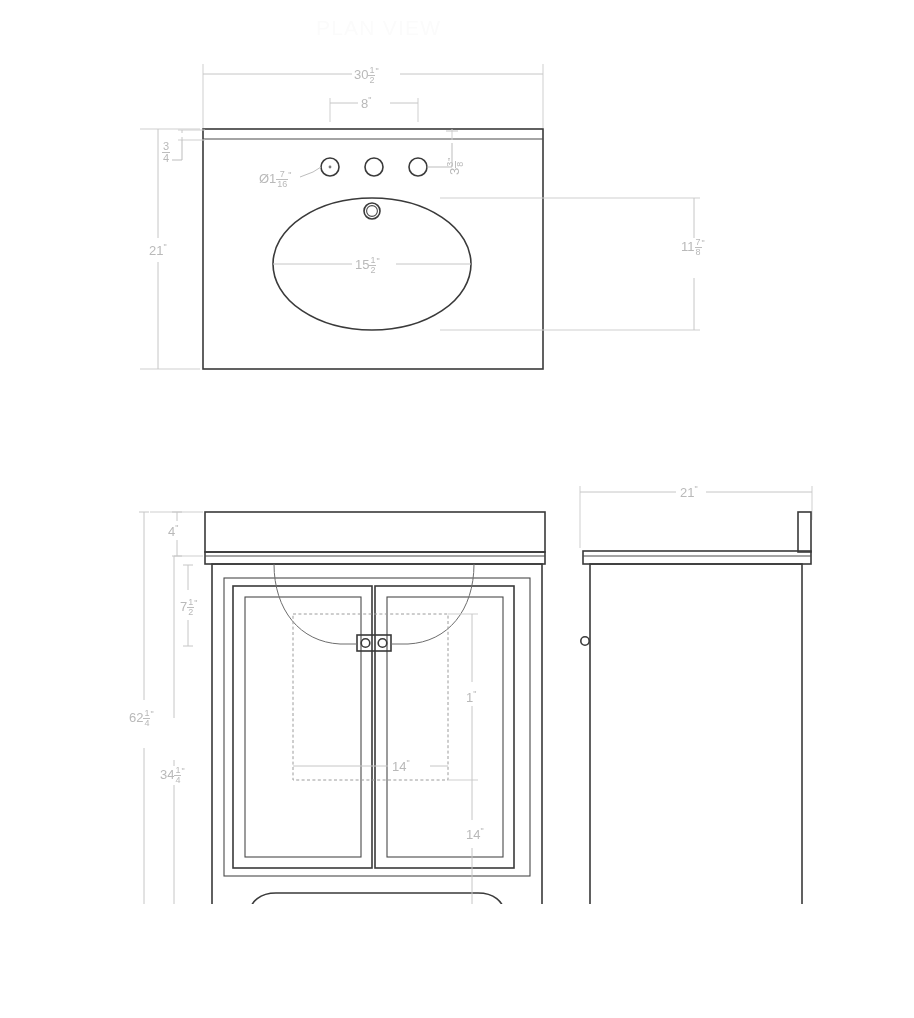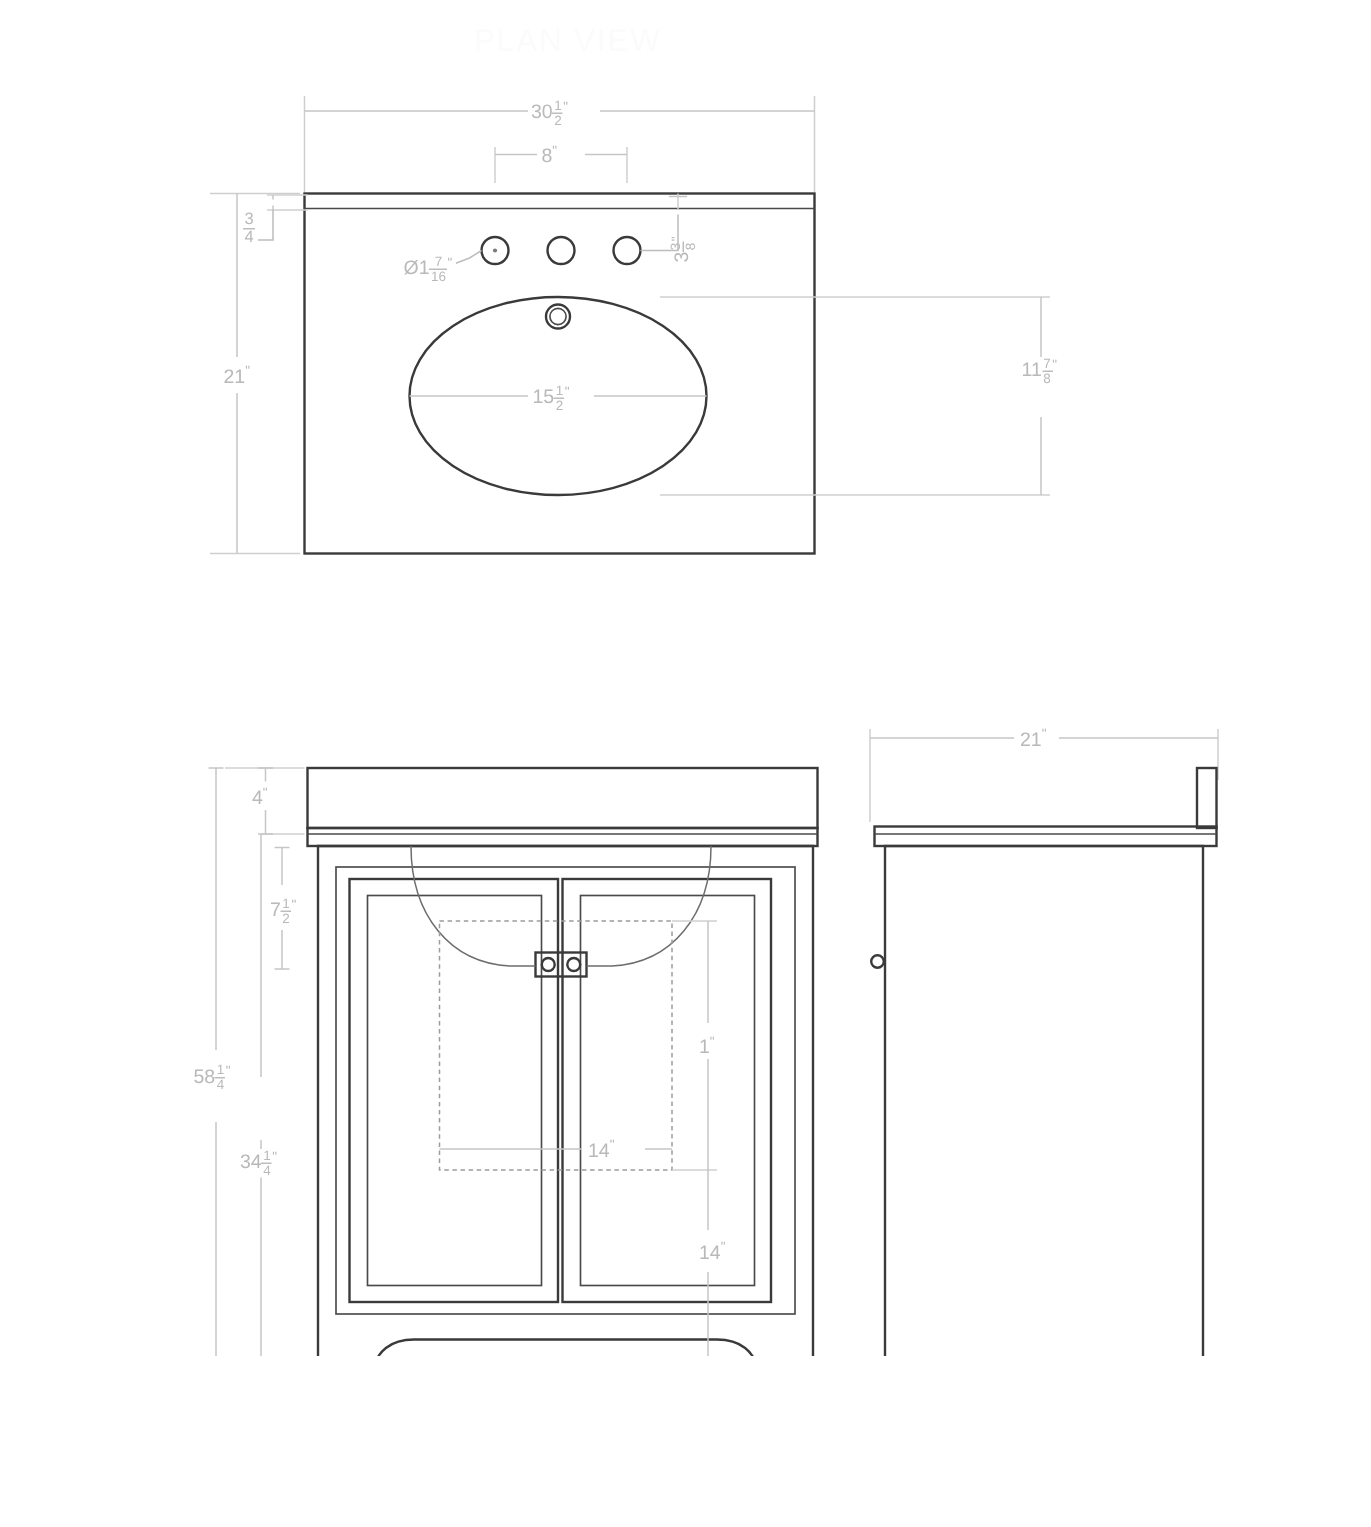--- a/index.html
+++ b/index.html
@@ -335,40 +335,40 @@
       </span><span class="inchmark">"</span>
   </div>
 
   <div class="dim dimbg" style="left:679px; top:238px;">
     <span class="whole">11</span><span class="frac">
         <span class="num">7</span>
         <span class="den">8</span>
       </span><span class="inchmark">"</span>
   </div>
 
-  <div class="dim dimbg" style="left:267px; top:170px;">
+  <div class="dim dimbg" style="left:257px; top:170px;">
     <span class="whole">Ø1</span><span class="frac">
         <span class="num">7</span>
         <span class="den">16</span>
       </span><span class="inchmark">"</span>
   </div>
 
   <div class="dim dimbg" style="left:166px; top:524px;">
     <span class="whole">4</span><span class="inchmark">"</span>
   </div>
 
   <div class="dim dimbg" style="left:178px; top:598px;">
     <span class="whole">7</span><span class="frac">
         <span class="num">1</span>
         <span class="den">2</span>
       </span><span class="inchmark">"</span>
   </div>
 
   <div class="dim dimbg" style="left:127px; top:709px;">
-    <span class="whole">58</span><span class="frac">
+    <span class="whole">62</span><span class="frac">
         <span class="num">1</span>
         <span class="den">4</span>
       </span><span class="inchmark">"</span>
   </div>
 
   <div class="dim dimbg" style="left:158px; top:766px;">
     <span class="whole">34</span><span class="frac">
         <span class="num">1</span>
         <span class="den">4</span>
       </span><span class="inchmark">"</span>

